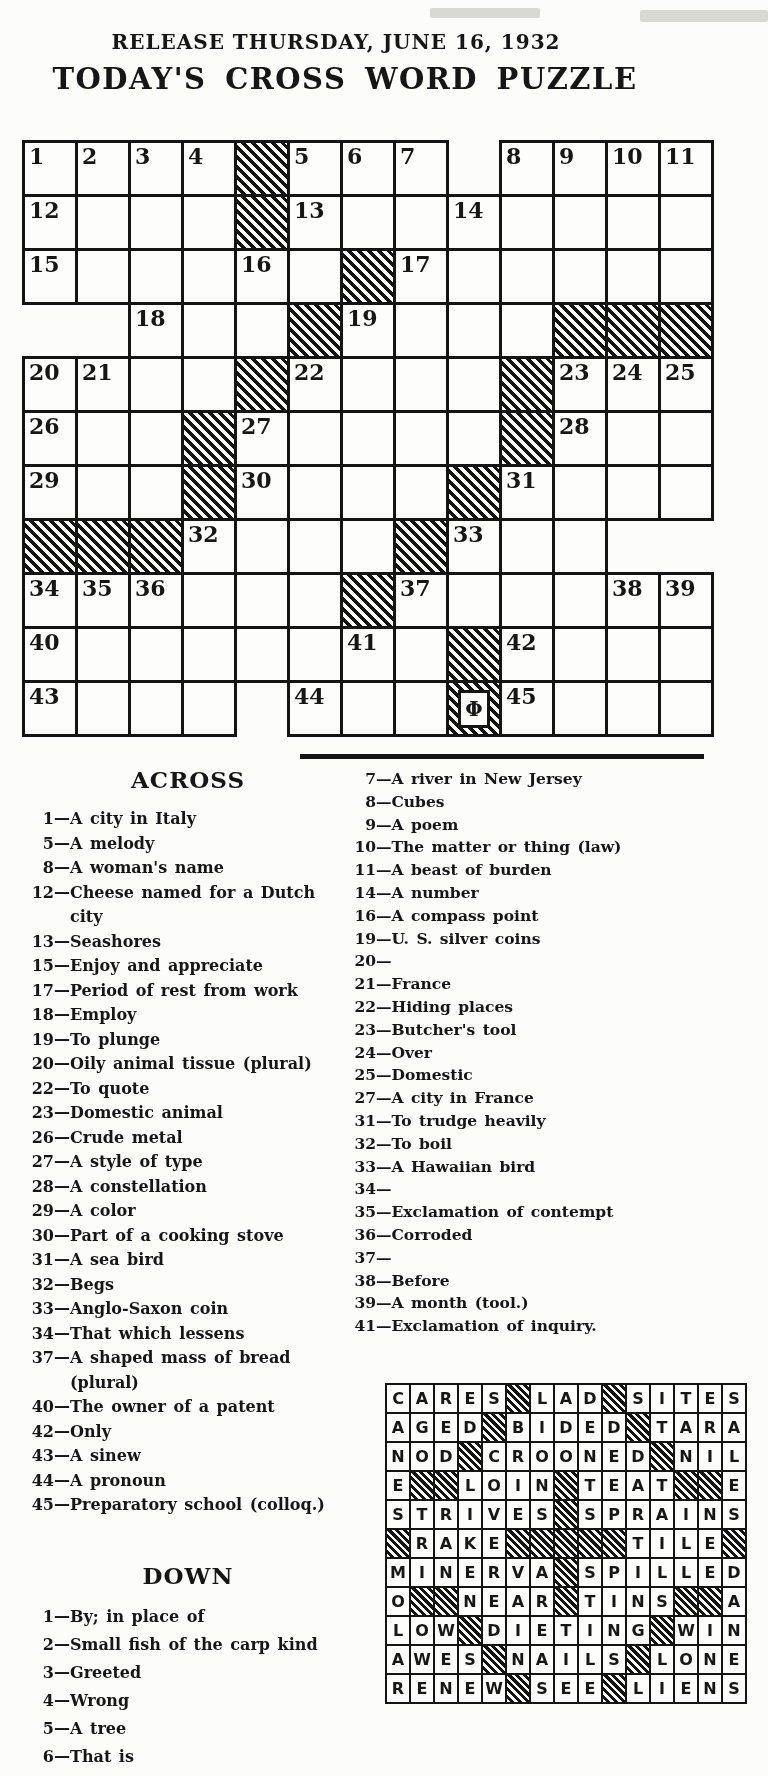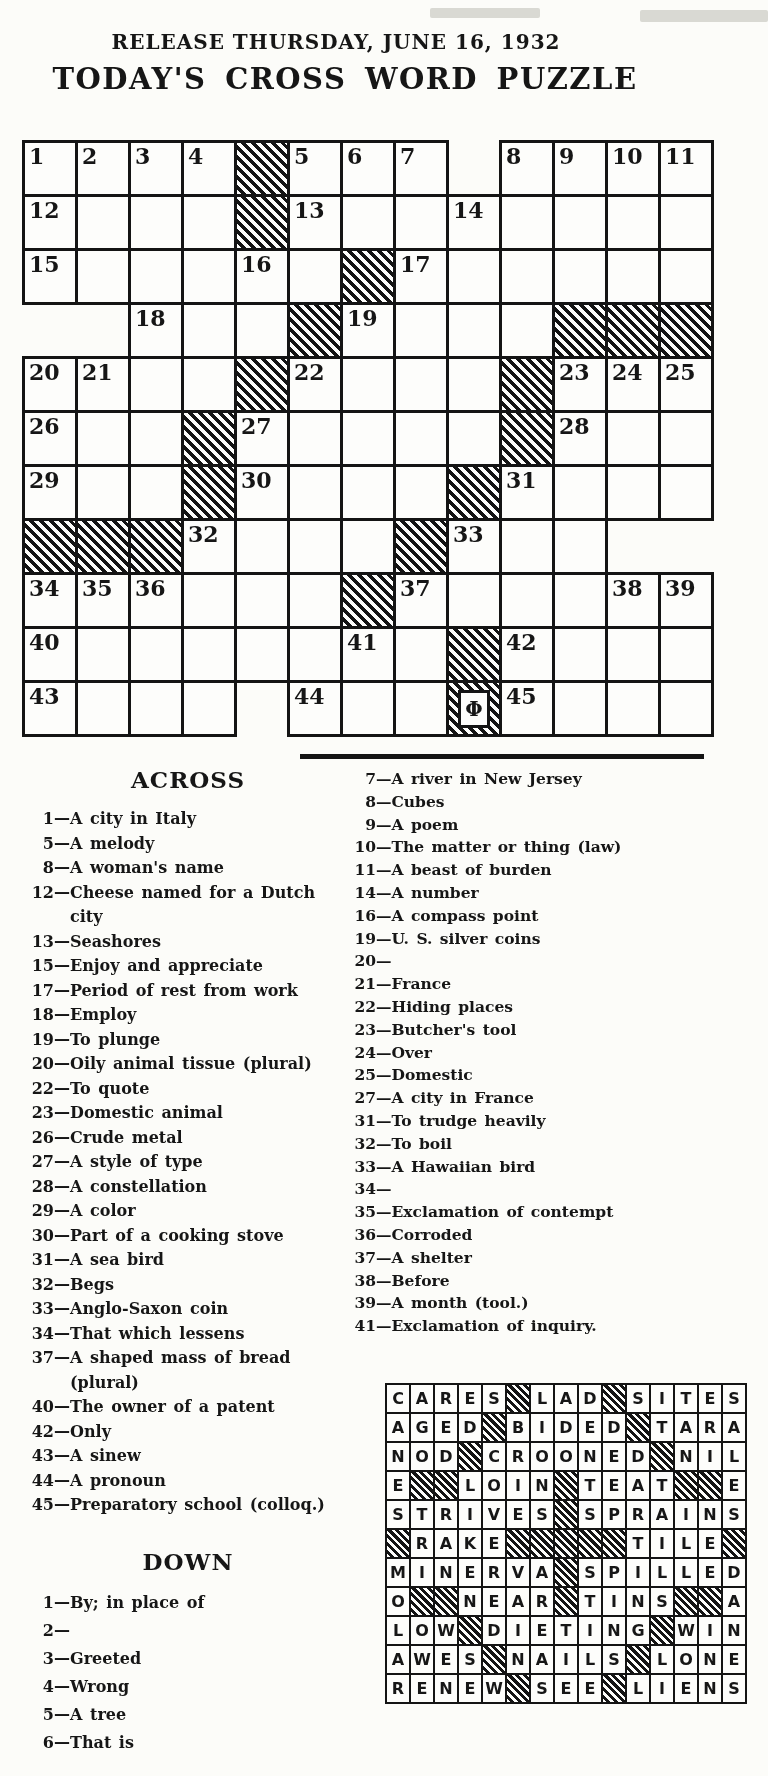--- a/index.html
+++ b/index.html
@@ -48,21 +48,21 @@
   #left-col .section-title{margin-bottom:14px;}
   #right-col{position:absolute;left:346px;top:768px;width:422px;}
   .clue{
     display:flex;align-items:baseline;
     font-size:16px;font-weight:bold;line-height:24.5px;
   }
   .clue .cnum{flex:0 0 26px;text-align:right;white-space:pre;}
   .clue .cdash{flex:0 0 auto;}
   .clue .ctext{flex:1 1 auto;word-spacing:2px;}
   #down-left-list .clue{line-height:28px;}
-  #down-title{margin-top:30px;margin-bottom:22px;}
+  #down-title{margin-top:44px;margin-bottom:22px;}
   #right-col .clue{line-height:22.8px;font-size:15.5px;}
   #right-col .clue .cnum{flex-basis:30px;}
   
   #solution-grid{position:absolute;left:385px;top:1383px;width:364px;height:323px;}
   .scell{
     position:absolute;width:26px;height:31px;box-sizing:border-box;
     border:2.5px solid #141414;background:#fdfdfb;
     display:flex;align-items:center;justify-content:center;
   }
   .scell.black{
@@ -459,20 +459,21 @@
   <div class="section-title" id="down-title">DOWN</div>
   <div id="down-left-list">
       <div class="clue">
         <span class="cnum">1</span>
         <span class="cdash">—</span>
         <span class="ctext">By; in place of</span>
       </div>
       <div class="clue">
         <span class="cnum">2</span>
         <span class="cdash">—</span>
+        <span class="ctext">Small fish of the carp kind</span>
       </div>
       <div class="clue">
         <span class="cnum">3</span>
         <span class="cdash">—</span>
         <span class="ctext">Greeted</span>
       </div>
       <div class="clue">
         <span class="cnum">4</span>
         <span class="cdash">—</span>
         <span class="ctext">Wrong</span>
@@ -591,21 +592,20 @@
         <span class="ctext">Exclamation of contempt</span>
       </div>
       <div class="clue">
         <span class="cnum">36</span>
         <span class="cdash">—</span>
         <span class="ctext">Corroded</span>
       </div>
       <div class="clue">
         <span class="cnum">37</span>
         <span class="cdash">—</span>
-        <span class="ctext">A shelter</span>
       </div>
       <div class="clue">
         <span class="cnum">38</span>
         <span class="cdash">—</span>
         <span class="ctext">Before</span>
       </div>
       <div class="clue">
         <span class="cnum">39</span>
         <span class="cdash">—</span>
         <span class="ctext">A month (tool.)</span>

